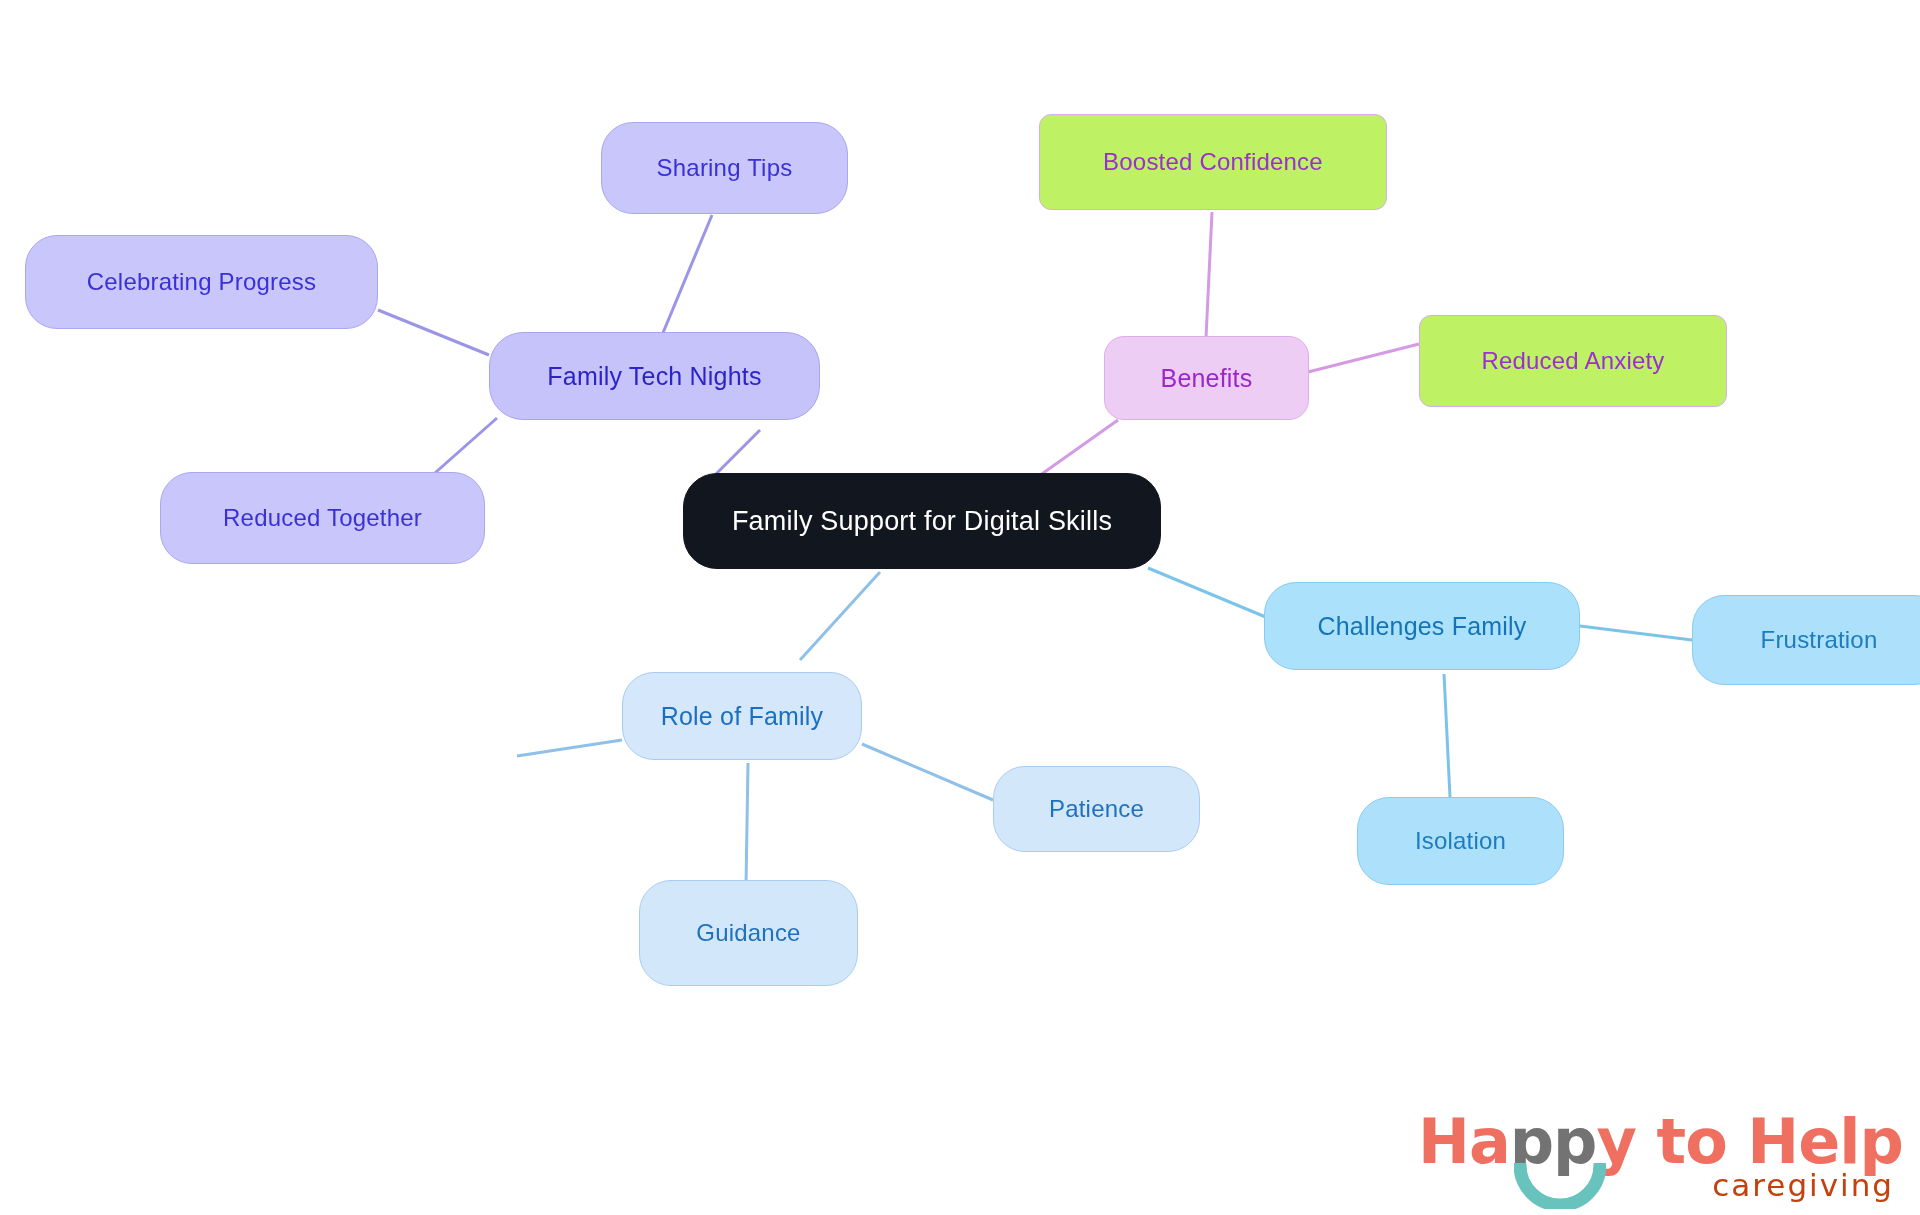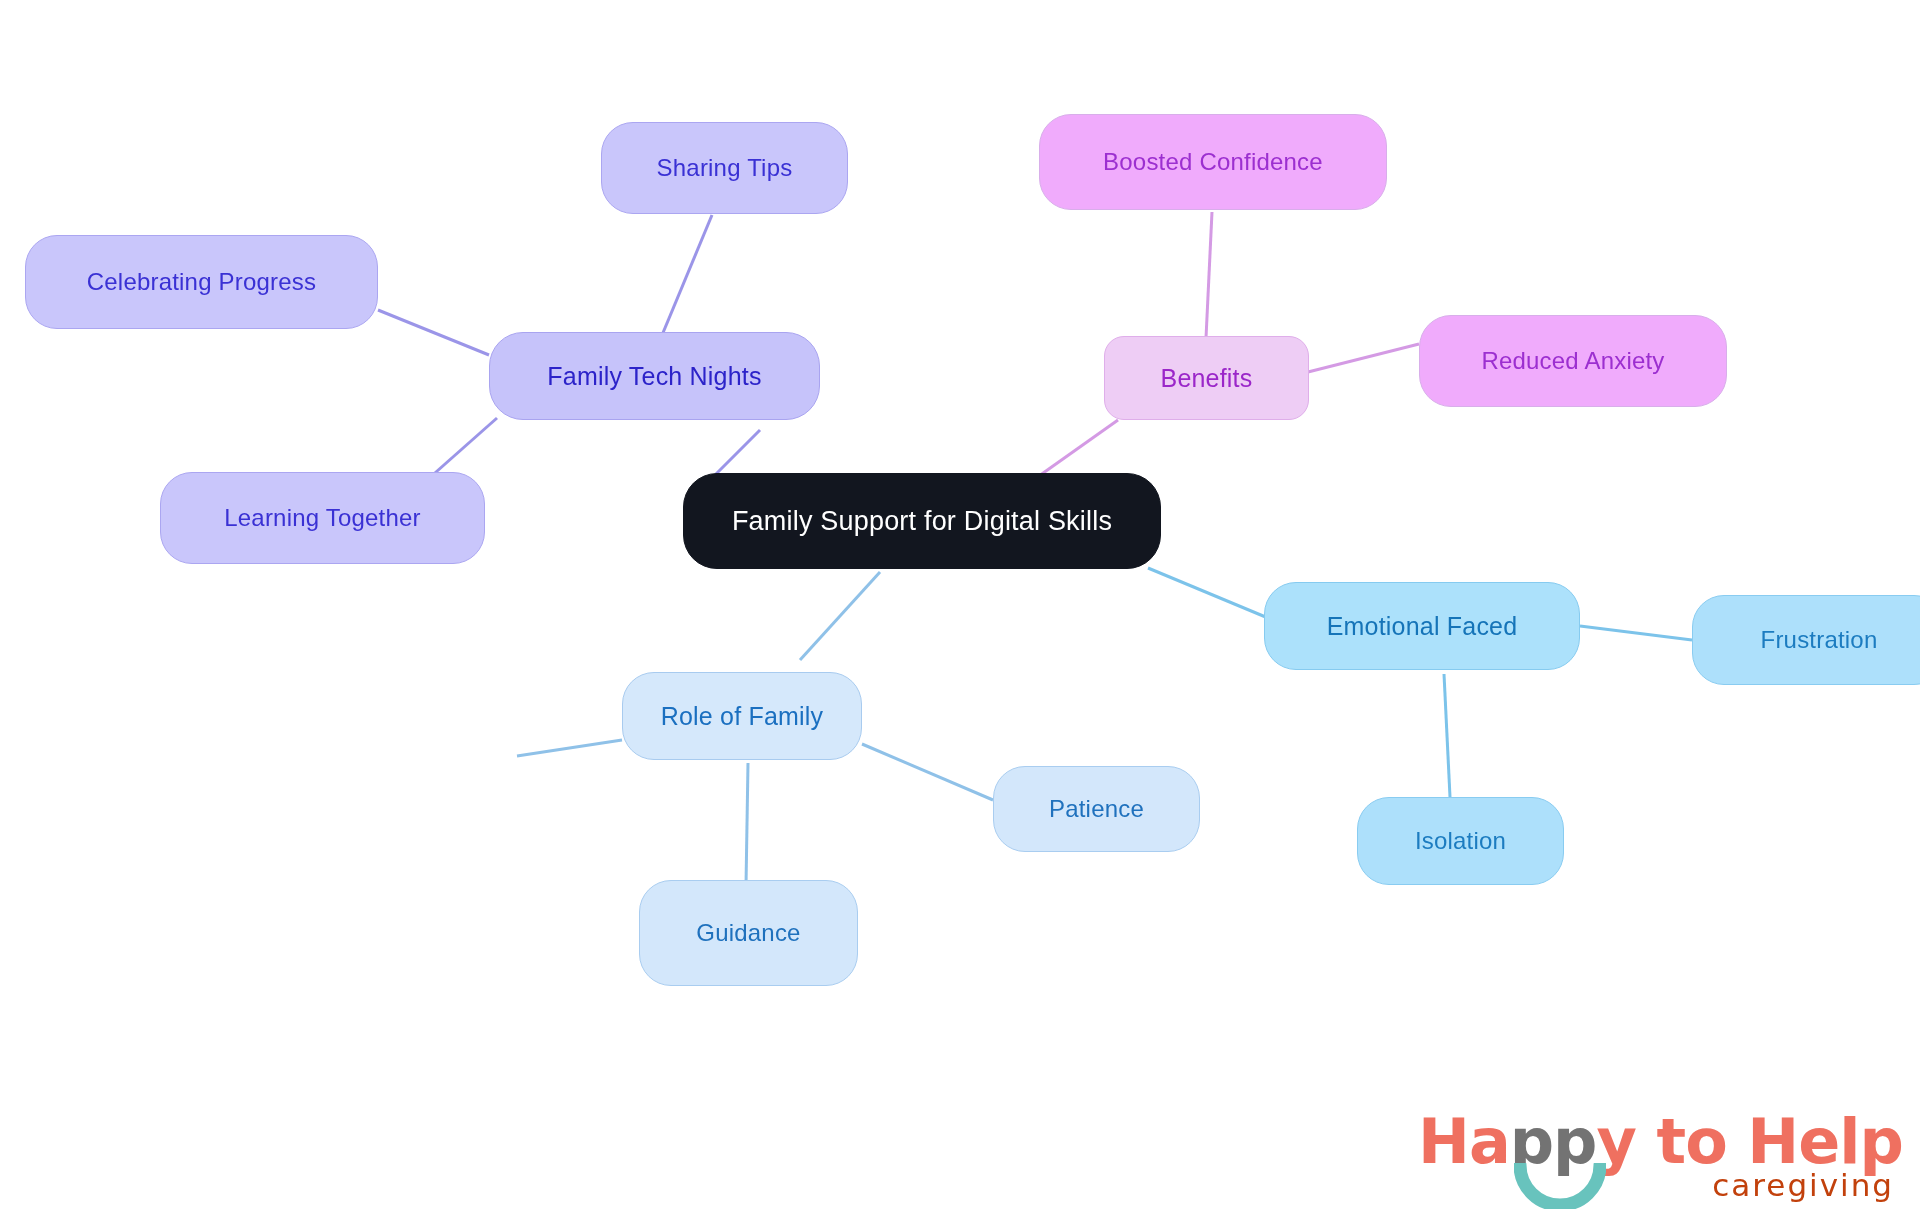--- a/index.html
+++ b/index.html
@@ -72,24 +72,24 @@
 
   .node-magenta-main {
     background: #eecdf5;
     border-color: #dfaeea;
     color: #9b27c9;
     border-radius: 20px;
     font-size: 25px;
   }
 
   .node-magenta-leaf {
-    background: #f0abfc;
+    background: #bef264;
     border-color: #d8aeea;
     color: #9c2fd0;
-    border-radius: 32px;
+    border-radius: 12px;
     font-size: 24px;
   }
 
   .node-blue-main {
     background: #ace1fb;
     border-color: #86cbf0;
     color: #1574b8;
     border-radius: 32px;
     font-size: 25px;
   }
@@ -184,29 +184,29 @@
   </svg>
 
   <div class="node node-root" style="left:683px; top:473px; width:478px; height:96px;">Family Support for Digital Skills</div>
 
   <div class="node node-purple-leaf" style="left:601px; top:122px; width:247px; height:92px;">Sharing Tips</div>
 
   <div class="node node-purple-main" style="left:489px; top:332px; width:331px; height:88px;">Family Tech Nights</div>
 
   <div class="node node-purple-leaf" style="left:25px; top:235px; width:353px; height:94px;">Celebrating Progress</div>
 
-  <div class="node node-purple-leaf" style="left:160px; top:472px; width:325px; height:92px;">Learning Together</div>
+  <div class="node node-purple-leaf" style="left:160px; top:472px; width:325px; height:92px;">Reduced Together</div>
 
   <div class="node node-magenta-main" style="left:1104px; top:336px; width:205px; height:84px;">Benefits</div>
 
   <div class="node node-magenta-leaf" style="left:1039px; top:114px; width:348px; height:96px;">Boosted Confidence</div>
 
   <div class="node node-magenta-leaf" style="left:1419px; top:298px; width:308px; height:92px;margin-top:17px;">Reduced Anxiety</div>
 
-  <div class="node node-blue-main" style="left:1264px; top:582px; width:316px; height:88px;">Emotional Faced</div>
+  <div class="node node-blue-main" style="left:1264px; top:582px; width:316px; height:88px;">Challenges Family</div>
 
   <div class="node node-blue-leaf" style="left:1692px; top:595px; width:254px; height:90px;">Frustration</div>
 
   <div class="node node-blue-leaf" style="left:1357px; top:797px; width:207px; height:88px;">Isolation</div>
 
   <div class="node node-lightblue-main" style="left:622px; top:672px; width:240px; height:88px;">Role of Family</div>
 
 
   <div class="node node-lightblue-leaf" style="left:993px; top:766px; width:207px; height:86px;">Patience</div>
 

